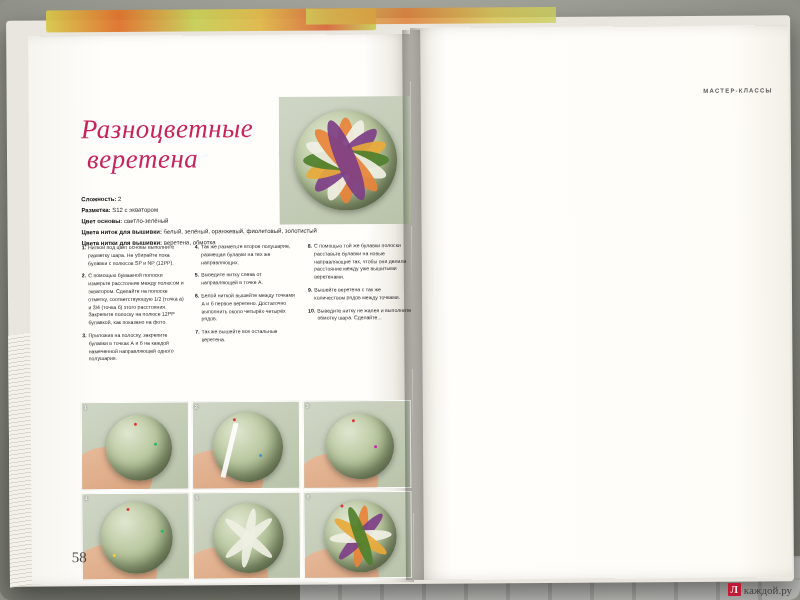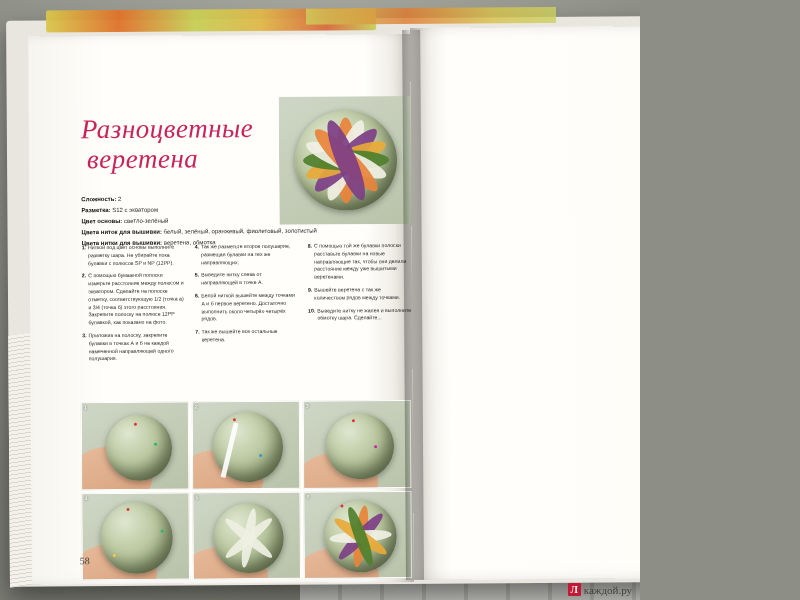--- a/index.html
+++ b/index.html
@@ -1,22 +1,22 @@
 <!DOCTYPE html>
 <html><head>
 <meta charset="utf-8">
 <style>
   html,body{margin:0;padding:0;}
   body{
     width:800px;height:600px;overflow:hidden;
     font-family:"Liberation Sans", sans-serif;
     background:#8d8f86;
   }
-  .photo{position:relative;width:640px;height:600px;overflow:hidden;
-    background:linear-gradient(160deg,#9a9b92 0%,#8b8d84 40%,#7e8077 100%);}
+  .photo{position:relative;width:800px;height:600px;overflow:hidden;
+    background:linear-gradient(160deg,#9a9b92 0%,#8b8d84 40%,#7e8077 100%);border-radius:11px;}
 
   
   .desk{position:absolute;inset:0;
     background:
       radial-gradient(120% 80% at 50% 10%, #a9aaa0 0%, #8f9188 45%, #7b7d74 100%);}
   .keyboard{position:absolute;left:300px;top:556px;width:500px;height:44px;
     background:repeating-linear-gradient(90deg,#cfd0cb 0 38px,#b7b8b2 38px 42px);
     opacity:.95;}
   .keyboard:before{content:"";position:absolute;inset:0;
     background:repeating-linear-gradient(0deg,rgba(0,0,0,.07) 0 20px,rgba(0,0,0,.14) 20px 22px);}
@@ -87,21 +87,21 @@
   .sp{position:absolute;left:50%;top:50%;width:20%;height:86%;
     transform-origin:50% 50%;border-radius:50%;opacity:.92;}
 
   .pin{position:absolute;width:3px;height:3px;border-radius:50%;}
 
   .brandbox{position:absolute;right:6px;bottom:6px;display:flex;align-items:center;gap:3px;
     font-size:11px;color:#3b3b3b;font-family:"Liberation Serif", serif;}
   .brandsq{width:13px;height:13px;background:#c8102e;color:#fff;font-size:10px;
     display:flex;align-items:center;justify-content:center;font-weight:bold;border-radius:1px;}
 
-  .pagenum{position:absolute;left:48px;bottom:18px;font-size:10px;color:#444;
+  .pagenum{position:absolute;left:40px;bottom:18px;font-size:15px;color:#444;
     font-family:"Liberation Serif", serif;}
   .watermark{position:absolute;right:8px;bottom:4px;opacity:.92;}
 </style>
 </head>
 <body>
 
 <div class="photo">
   <div class="desk"></div>
   <div class="keyboard"></div>
 

